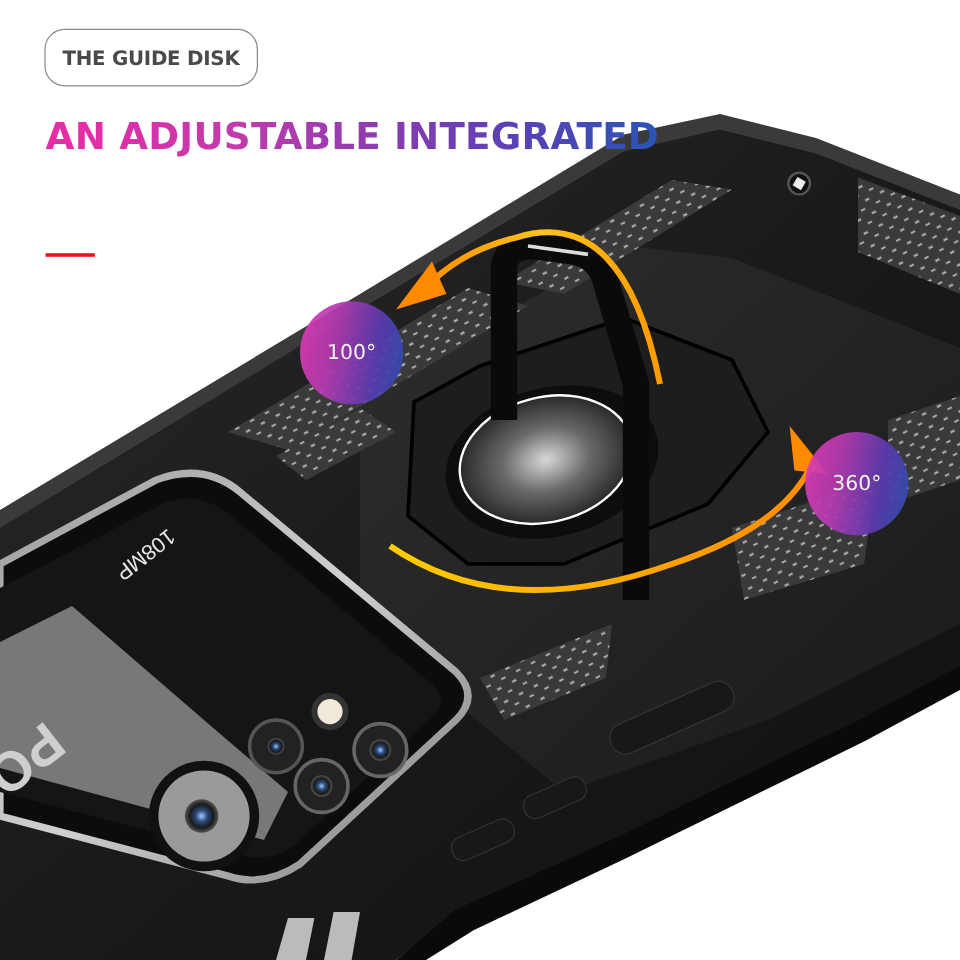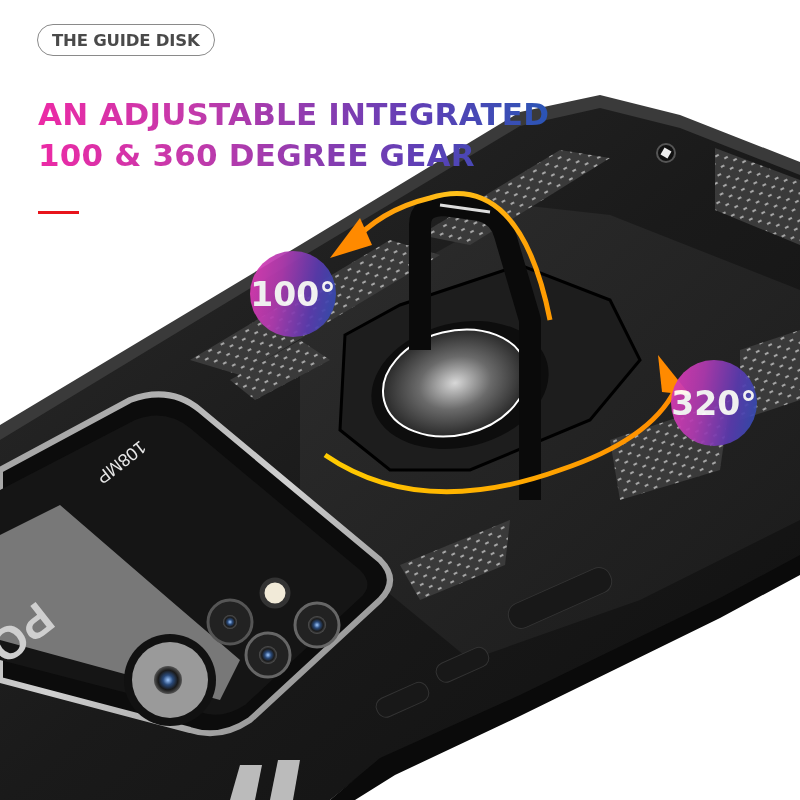--- a/index.html
+++ b/index.html
@@ -1,35 +1,35 @@
 <!DOCTYPE html>
 <html><head>
 <meta charset="utf-8">
 <style>
   html, body { margin:0; padding:0; background:#ffffff; }
   body { width:800px; height:800px; overflow:hidden; position:relative; font-family:"DejaVu Sans", sans-serif; }
   .stage { position:absolute; left:0; top:0; width:800px; height:800px; overflow:hidden; background:#fff; }
 
   .badge {
-    position:absolute; left:37px; top:24px; height:32px; padding:0 14px;
+    position:absolute; left:37px; top:24px; height:48px; padding:0 14px;
     border:1.5px solid #8a8a8a; border-radius:17px; box-sizing:border-box;
     display:flex; align-items:center; font-weight:bold; font-size:16.5px; color:#4a4a4a;
     letter-spacing:-0.2px; background:#fff;
   }
   .headline { position:absolute; left:38px; top:74px; font-weight:bold; font-size:31px; line-height:41px; letter-spacing:0.2px;margin-top:20px; }
   .headline span { display:block; background:linear-gradient(90deg,#ec2aa5 0%,#c43aab 30%,#8b3cb0 55%,#5e3fb6 75%,#2a55b5 100%);
     -webkit-background-clip:text; background-clip:text; color:transparent; white-space:nowrap; }
   .redline { position:absolute; left:38px; top:211px; width:41px; height:3px; background:#e8141b; }
 
   svg.phone { position:absolute; left:0; top:0; width:800px; height:800px; }
 
   .deg {
     position:absolute; width:86px; height:86px; border-radius:50%;
     background:linear-gradient(100deg,#e23bb4 0%,#b03ab0 35%,#5b3bb0 70%,#2b4fb0 100%);
-    color:#fff; font-weight:bold; display:flex; align-items:center; justify-content:center; font-size:33px;
+    color:#fff; font-weight:normal; display:flex; align-items:center; justify-content:center; font-size:17px;
     opacity:0.93;
   }
   .deg-100 { left:250px; top:251px; }
   .deg-360 { left:671px; top:360px; }
 </style>
 </head>
 <body>
 
 <div class="stage">
 
@@ -145,24 +145,23 @@
     <path d="M325 455 Q420 520 560 470 Q650 440 675 390" fill="none" stroke="url(#arcG2)" stroke-width="5"></path>
     <path d="M658 355 L690 395 L662 392 Z" fill="#ff8a00"></path>
   </svg>
 
   <div class="badge">
     <span>THE GUIDE DISK</span>
   </div>
 
   <div class="headline">
     <span>AN ADJUSTABLE INTEGRATED</span>
-    <span>100 &amp; 360 DEGREE GEAR</span>
   </div>
 
   <div class="redline"></div>
 
   <div class="deg deg-100">
     <span>100°</span>
   </div>
   <div class="deg deg-360">
-    <span>320°</span>
+    <span>360°</span>
   </div>
 </div>
 
 </body></html>

